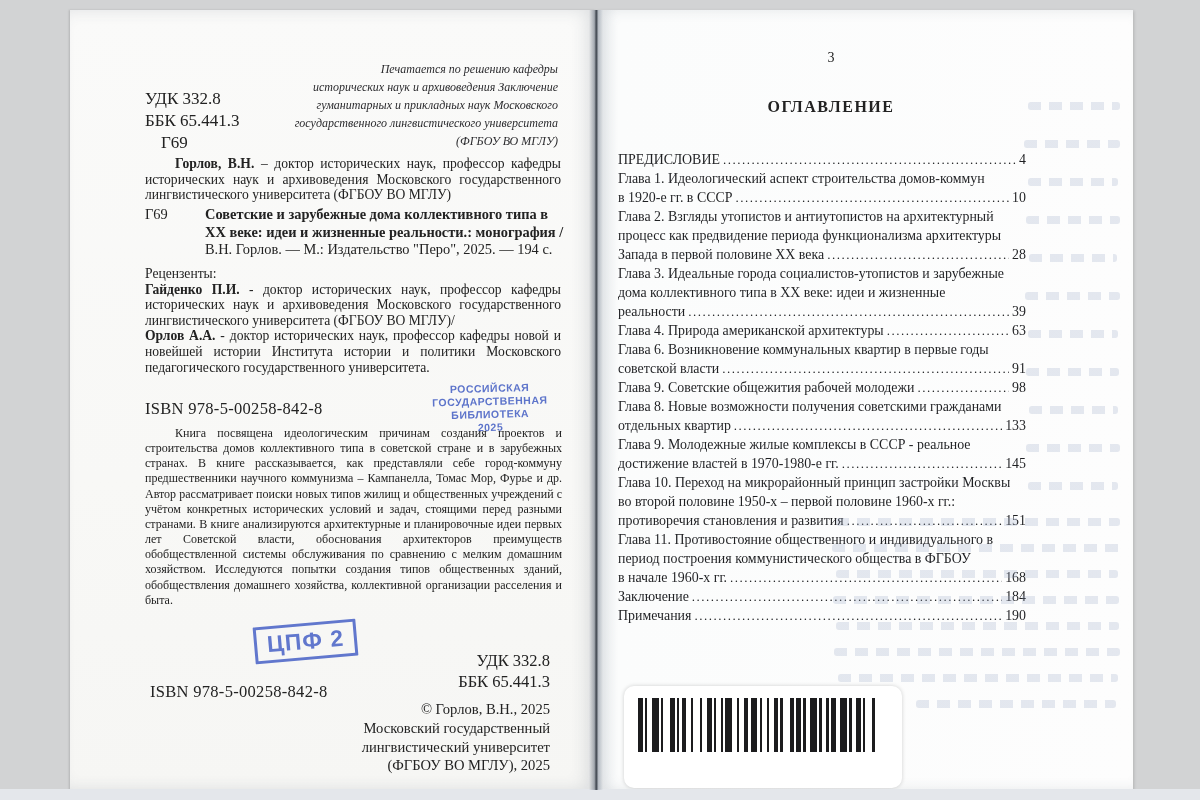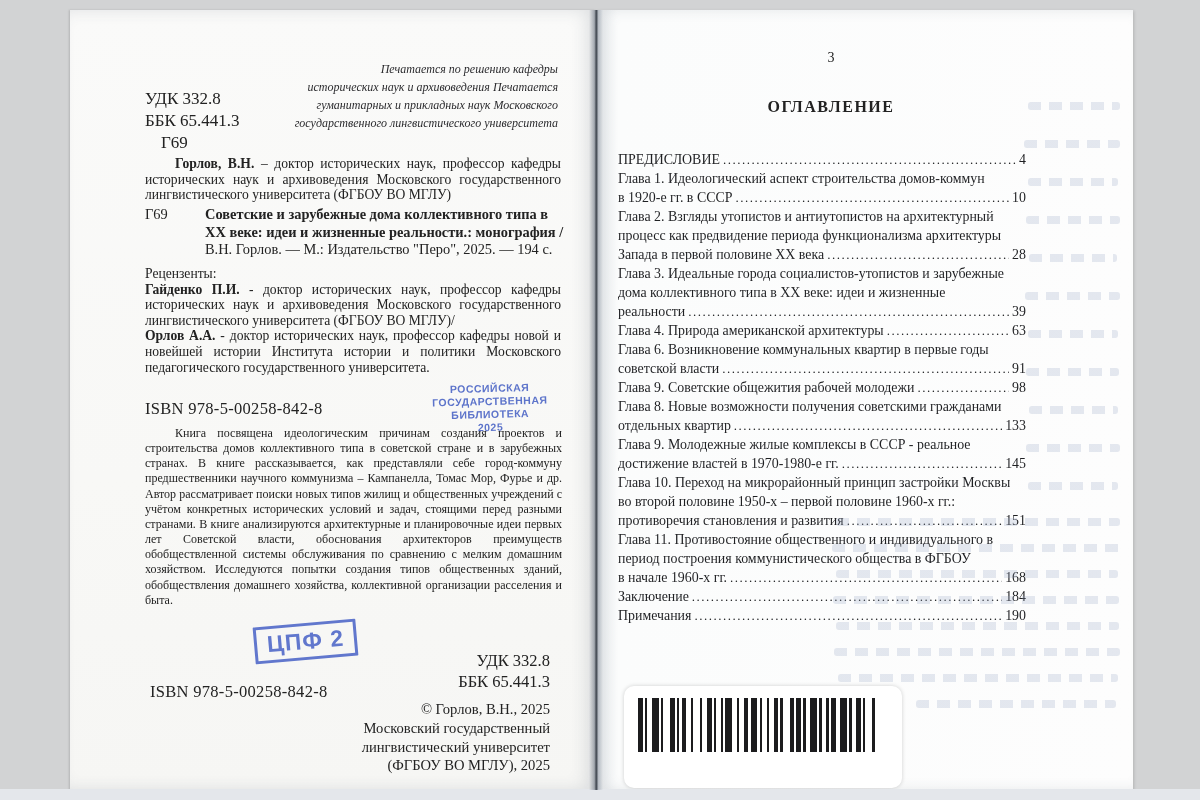--- a/index.html
+++ b/index.html
@@ -94,23 +94,24 @@
 <div class="page left-page">
 
   <div class="abs udk-block">
     <div>УДК 332.8</div>
     <div>ББК 65.441.3</div>
     <div class="g69">Г69</div>
   </div>
 
   <div class="abs printed-block">
       <div>Печатается по решению кафедры</div>
-      <div>исторических наук и архивоведения Печатается</div>
+      <div>исторических наук и архивоведения Заключение</div>
       <div>гуманитарных и прикладных наук Московского</div>
       <div>государственного лингвистического университета</div>
+      <div>(ФГБОУ ВО МГЛУ)</div>
     </div>
 
   <p class="abs author-para just" style="margin:0;">
     <b>Горлов, В.Н.</b><span> – доктор исторических наук, профессор кафедры исторических наук и архивоведения Московского государственного лингвистического университета (ФГБОУ ВО МГЛУ)</span>
   </p>
 
   <div class="abs entry-block">
     <span class="entry-code">Г69</span>
     <div class="entry-text">
       <b>Советские и зарубежные дома коллективного типа в XX веке: идеи и жизненные реальности.: монография /</b><span> В.Н. Горлов. — М.: Издательство "Перо", 2025. — 194 с.</span>

